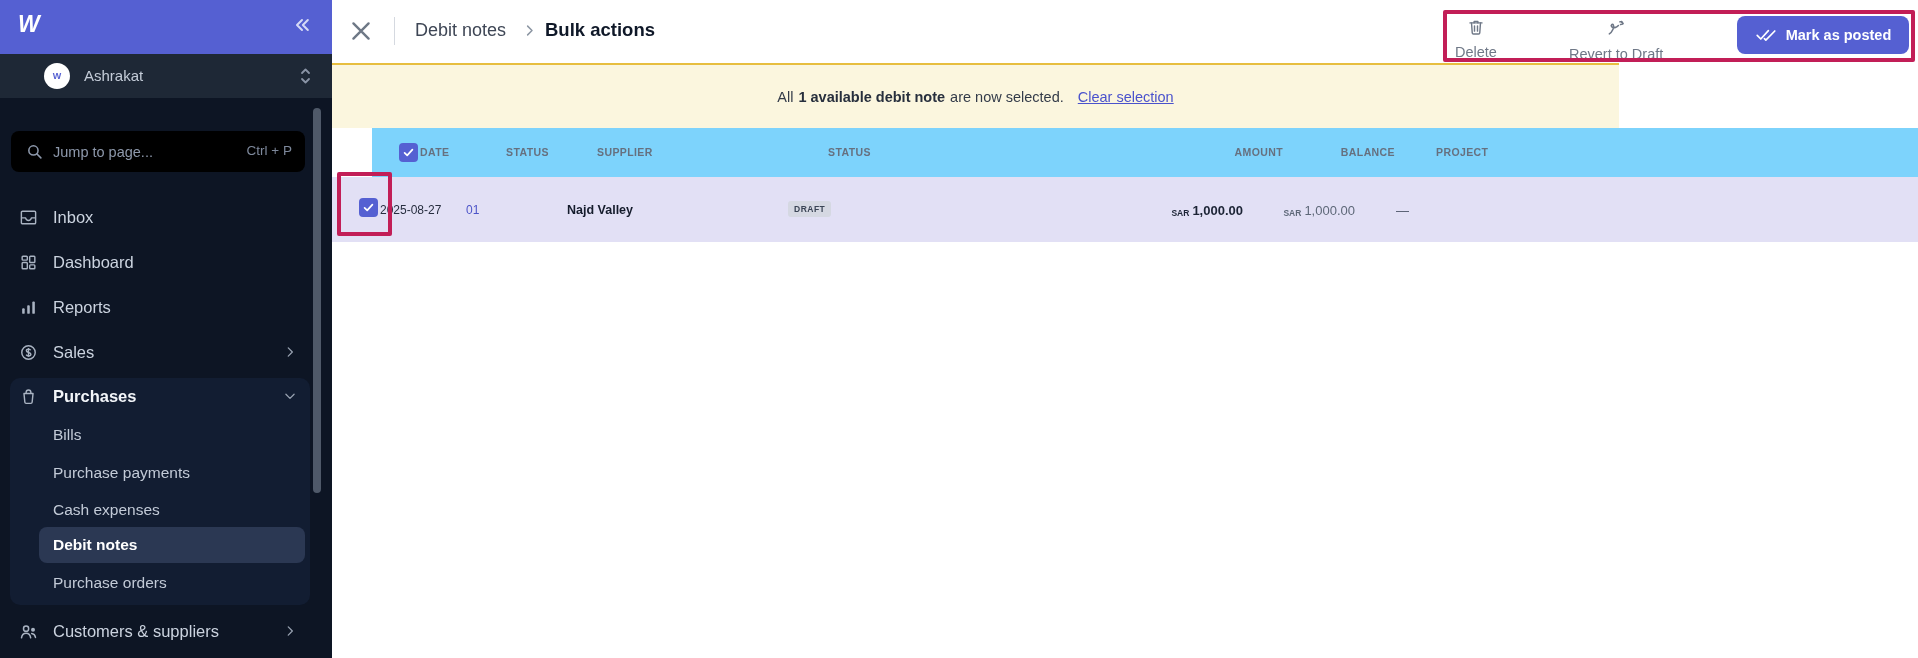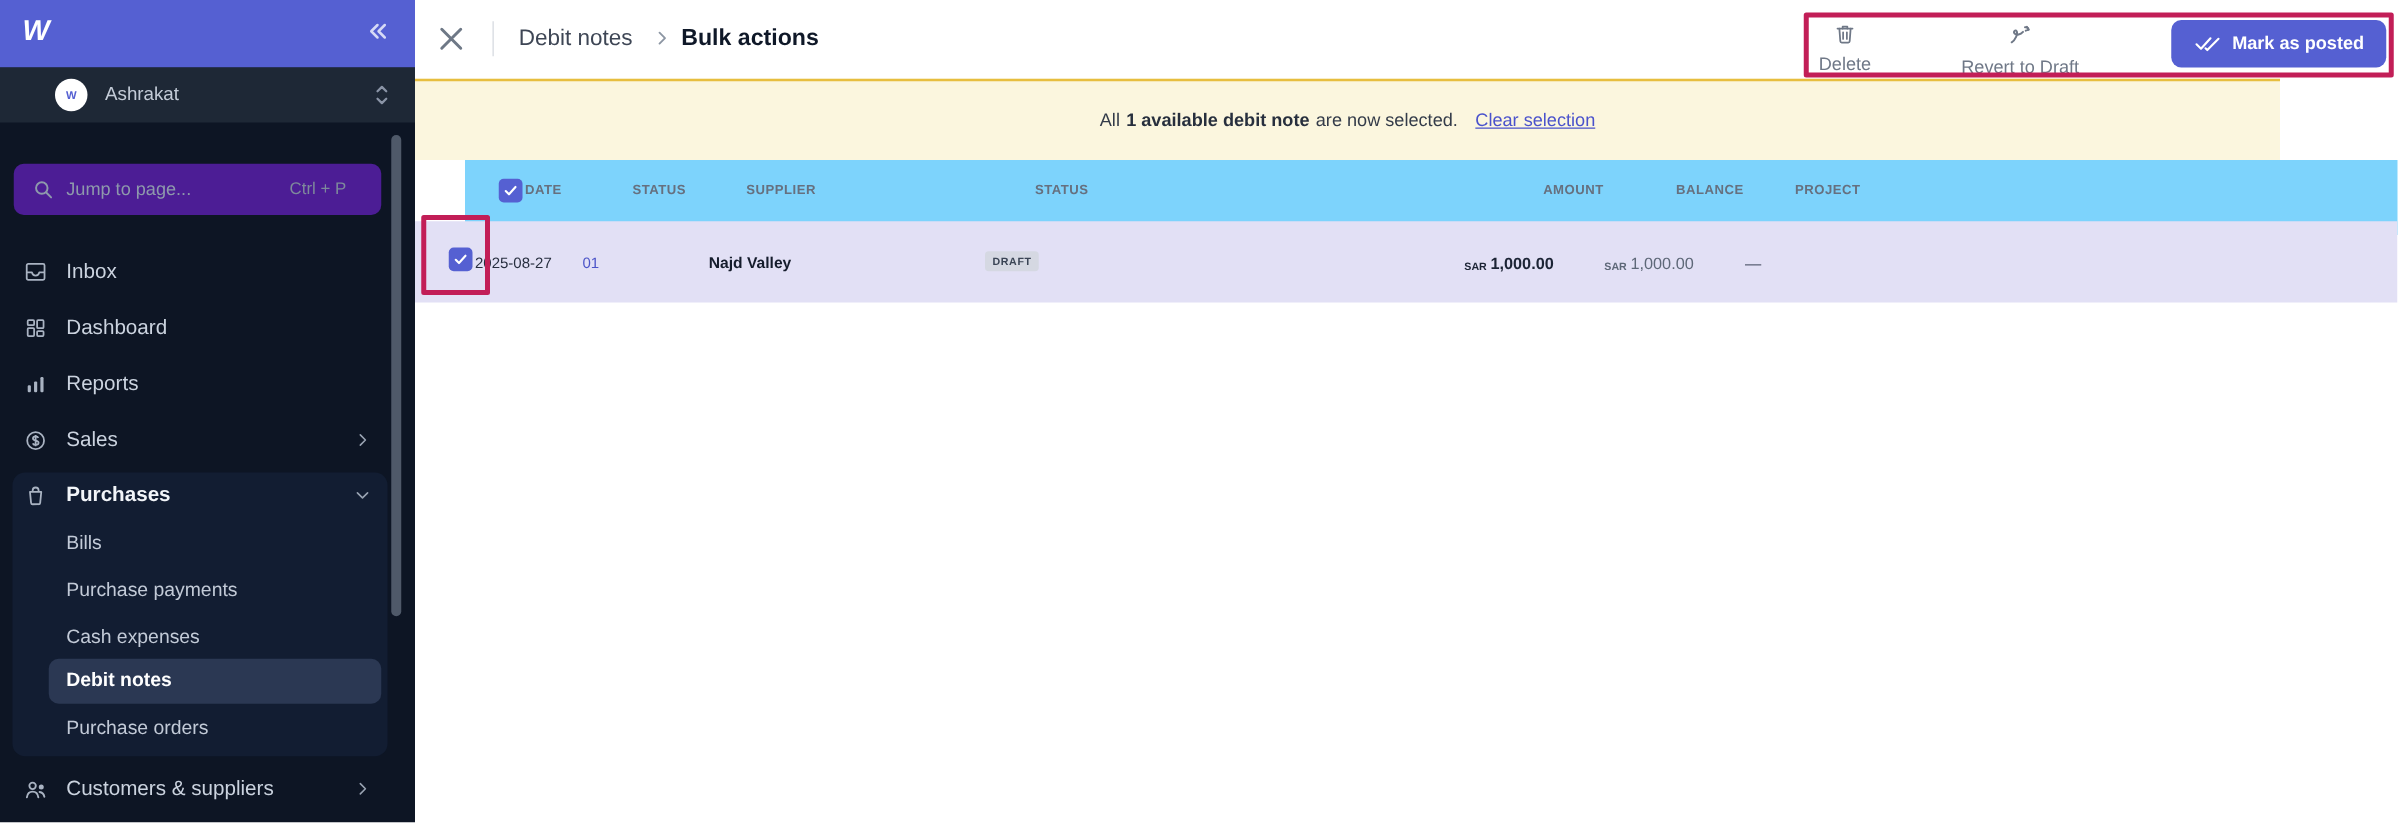--- a/index.html
+++ b/index.html
@@ -9,25 +9,25 @@
 
   
   .sidebar { position:absolute; left:0; top:0; width:332px; height:658px; background:#0D1524; }
   .sb-top { position:absolute; left:0; top:0; width:332px; height:54px; background:#5560D2; }
   .sb-logo { position:absolute; left:18px; top:11px; color:#fff; font-size:23px; font-weight:800; letter-spacing:-1px; font-style:italic; }
   .sb-collapse { position:absolute; left:292px; top:15px; color:#D6DAF6; cursor:pointer; }
   .sb-user { position:absolute; left:0; top:54px; width:332px; height:44px; background:#1E2836; }
   .sb-avatar { position:absolute; left:44px; top:9px; width:26px; height:26px; border-radius:50%; background:#fff; display:flex; align-items:center; justify-content:center; font-size:9px; font-weight:800; color:#5560D2; }
   .sb-username { position:absolute; left:84px; top:13px; color:#C4CCD8; font-size:15px; }
   .sb-user-caret { position:absolute; left:299px; top:12px; color:#8A94A6; }
-  .sb-search { position:absolute; left:11px; top:131px; width:294px; height:41px; background:#4c1d95; border-radius:8px; }
+  .sb-search { position:absolute; left:11px; top:131px; width:294px; height:41px; background:#000000; border-radius:8px; }
   .sb-search-icon { position:absolute; left:15px; top:12px; color:#8E99AC; }
   .sb-search input { position:absolute; left:42px; top:0; width:160px; height:41px; background:transparent; border:none; outline:none; color:#C4CCD8; font-size:14.5px; font-family:"Liberation Sans",sans-serif; }
   .sb-search input::placeholder { color:#8E99AC; }
-  .sb-shortcut { position:absolute; right:28px; top:12px; color:#7E899C; font-size:13.5px; }
+  .sb-shortcut { position:absolute; right:13px; top:12px; color:#7E899C; font-size:13.5px; }
 
   .nav-item { position:absolute; left:0; width:310px; height:36px; color:#CBD3DF; font-size:16.5px; cursor:pointer; }
   .nav-item .ni-icon { position:absolute; left:19px; top:8px; color:#A9B3C2; }
   .nav-item .ni-label { position:absolute; left:53px; top:8px;text-align:right; }
   .nav-item .ni-chev { position:absolute; left:283px; top:10px; color:#98A2B1; }
   .nav-group { position:absolute; left:10px; top:378px; width:300px; height:227px; background:#121D32; border-radius:10px; }
   .nav-item.bold .ni-label { font-weight:700; color:#F2F5F9; }
   .sub-item { position:absolute; left:10px; width:300px; height:36px; color:#C2CAD7; font-size:15.5px; cursor:pointer; }
   .sub-item .si-label { position:absolute; left:43px; top:9px; }
   .sub-active { position:absolute; left:39px; top:527px; width:266px; height:36px; background:#2B3853; border-radius:8px; }
@@ -44,21 +44,21 @@
   .tb-crumb-parent { position:absolute; left:83px; top:20px; font-size:18px; color:#3E4655; cursor:pointer; }
   .tb-crumb-chev { position:absolute; left:190px; top:23px; color:#8C96A3; }
   .tb-crumb-current { position:absolute; left:213px; top:19px; font-size:18.5px; font-weight:700; color:#0F1828; }
   .annotation-box-1 { position:absolute; left:1111px; top:10px; width:472px; height:52px; border:4px solid #C21E57; border-radius:2px; pointer-events:none; }
   .tb-btn { position:absolute; top:18px; display:flex; align-items:center; gap:8px; color:#6F7887; font-size:14.5px; font-weight:500; cursor:pointer;flex-direction:column; }
   .tb-btn-delete { left:1123px; }
   .tb-btn-revert { left:1237px; }
   .tb-btn-posted { position:absolute; left:1405px; top:16px; width:172px; height:38px; background:#5560D2; border-radius:8px; border:none; display:flex; align-items:center; justify-content:center; gap:9px; color:#fff; font-size:14.5px; font-weight:600; font-family:"Liberation Sans",sans-serif; cursor:pointer; }
 
   
-  .banner { position:absolute; left:0; top:63px; width:1492px; height:65px; background:#FBF6DE; border-top:2px solid #E7BE3F; display:flex; align-items:center; justify-content:center; font-size:14.5px; color:#333B49; }
+  .banner { position:absolute; left:0; top:63px; width:1287px; height:65px; background:#FBF6DE; border-top:2px solid #E7BE3F; display:flex; align-items:center; justify-content:center; font-size:14.5px; color:#333B49; }
   .banner b { font-weight:700; color:#272F3D; }
   .banner .gap { width:5px; display:inline-block; }
   .banner-link { color:#4A52CC; text-decoration:underline; margin-left:14px; cursor:pointer; }
 
   
   .thead { position:absolute; left:0; top:128px; width:1586px; height:60px; background:#7dd3fc;margin-left:40px; }
   .th { position:absolute; top:18px; font-size:10.5px; font-weight:700; color:#66707F; letter-spacing:0.4px; }
   .trow { position:absolute; left:0; top:177px; width:1586px; height:65px; background:#E2E0F5; cursor:pointer; }
   .td { position:absolute; top:26px; font-size:12px; color:#272E3F; }
   .checkbox { position:absolute; left:27px; width:19px; height:19px; background:#5560D2; border-radius:4px; display:flex; align-items:center; justify-content:center; cursor:pointer; }

